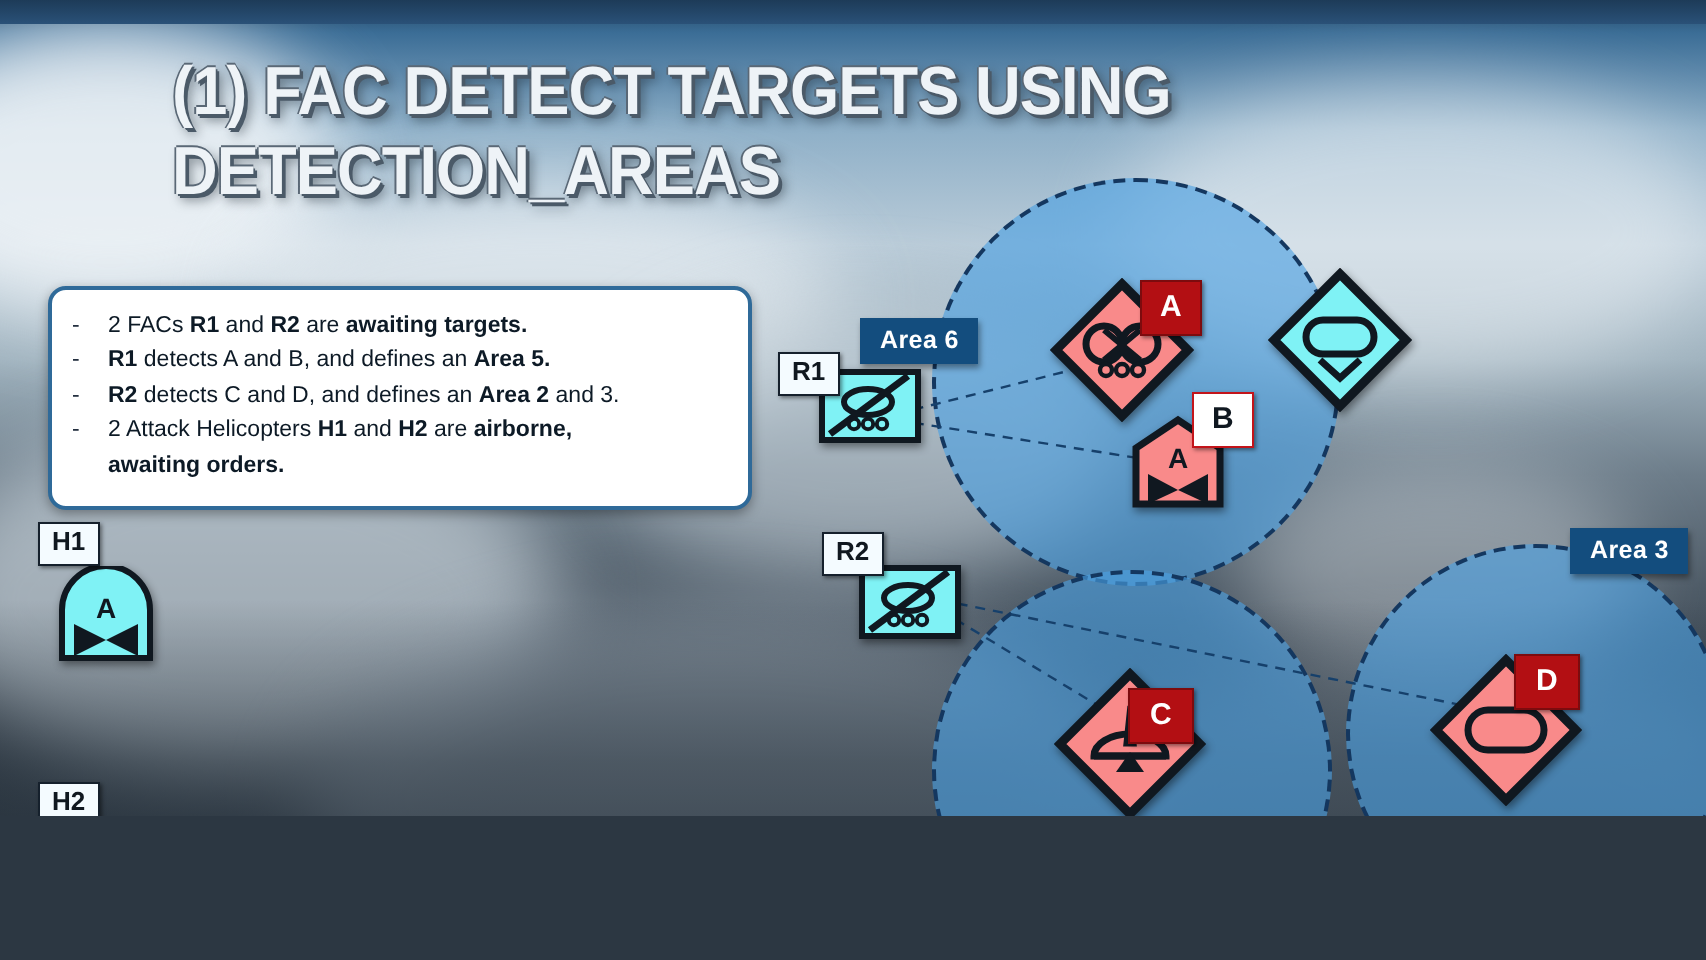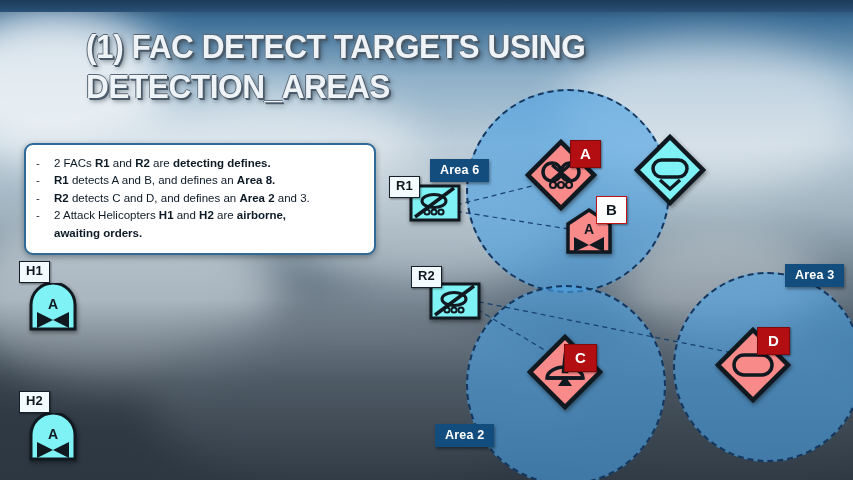--- a/index.html
+++ b/index.html
@@ -1,17 +1,17 @@
 <!DOCTYPE html>
 <html><head>
 <meta charset="utf-8">
 <style>
   html,body{margin:0;padding:0;background:#2c3742;}
   #slide{
-    position:relative;width:853px;height:480px;overflow:hidden;
+    position:relative;width:853px;height:408px;overflow:hidden;
     font-family:"Liberation Sans", sans-serif;
     background:#2e3a45;
   }
   
   .bg{position:absolute;inset:0;}
   .bg-sky{
     position:absolute;inset:0;
     background:
       linear-gradient(180deg,#20425f 0%,#3b6d96 4%,#8fb0c8 16%,#b9cbd8 30%,
                       #9fb2be 44%,#6d7d8a 58%,#4d5a66 72%,#39444f 86%,#2c3742 100%);
@@ -121,25 +121,25 @@
   </svg>
 
   <div class="title">
     <div>(1) FAC DETECT TARGETS USING</div>
     <div>DETECTION_AREAS</div>
   </div>
 
   <div class="callout">
     <div class="brow">
       <span class="bdash">-</span>
-      <span class="btxt">2 FACs <b>R1</b> and <b>R2</b> are <b>detecting defines.</b></span>
-    </div>
-    <div class="brow">
-      <span class="bdash">-</span>
-      <span class="btxt"><b>R1</b> detects A and B, and defines an <b>Area 8.</b></span>
+      <span class="btxt">2 FACs <b>R1</b> and <b>R2</b> are <b>awaiting targets.</b></span>
+    </div>
+    <div class="brow">
+      <span class="bdash">-</span>
+      <span class="btxt"><b>R1</b> detects A and B, and defines an <b>Area 5.</b></span>
     </div>
     <div class="brow">
       <span class="bdash">-</span>
       <span class="btxt"><b>R2</b> detects C and D, and defines an <b>Area 2</b> and 3.</span>
     </div>
     <div class="brow">
       <span class="bdash">-</span>
       <span class="btxt">2 Attack Helicopters <b>H1</b> and <b>H2</b> are <b>airborne,<br>awaiting orders.</b></span>
     </div>
   </div>

